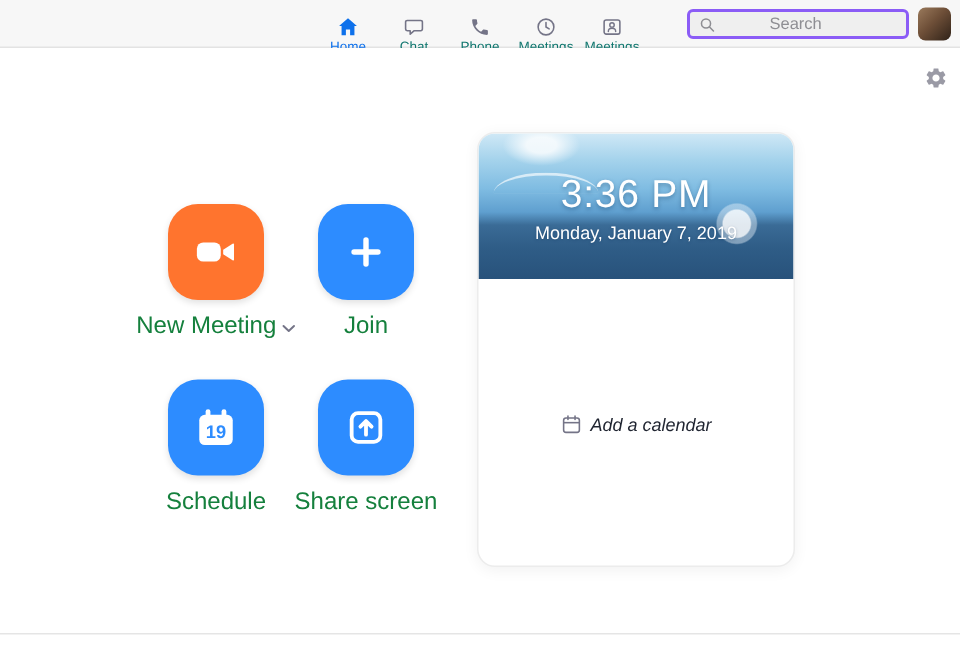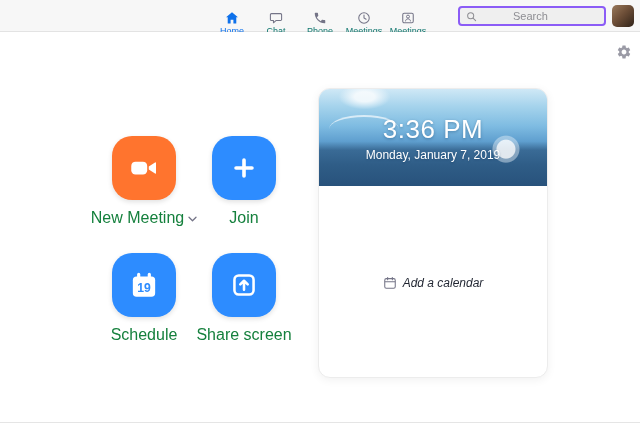--- a/index.html
+++ b/index.html
@@ -117,21 +117,21 @@
     gap:4px;
     white-space:nowrap;
     justify-content:flex-end;
   }
   .chevron { display:inline-flex; cursor:pointer; margin-top:2px; }
 
   
   .card {
     position:absolute;
     left:318px; top:56px;
-    width:230px; height:290px;
+    width:212px; height:290px;
     background:#ffffff;
     border:1px solid #ececec;
     border-radius:12px;
     box-shadow:0 2px 10px rgba(0,0,0,0.06);
     overflow:hidden;
   }
   .card-photo {
     position:relative;
     height:97px;
     background:

